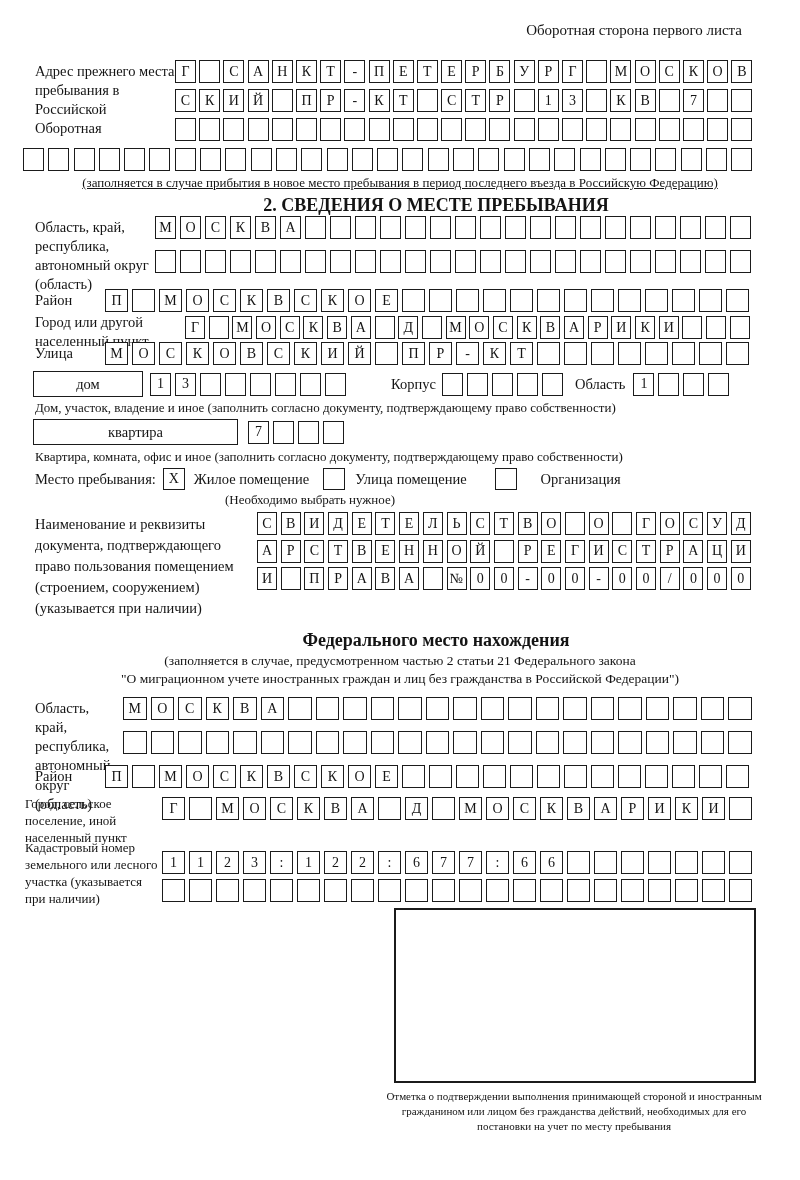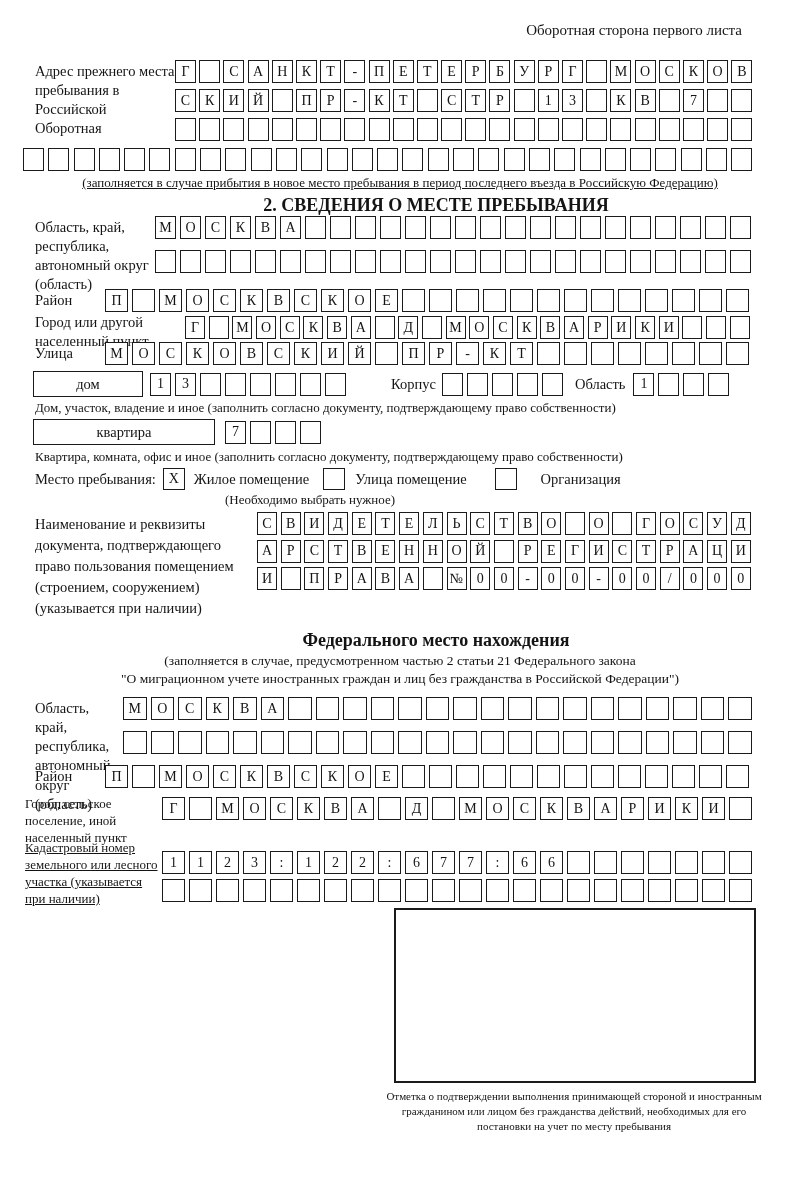--- a/index.html
+++ b/index.html
@@ -344,21 +344,21 @@
     <div class="cells rsm" style="margin-left:8px;">
         <div class="cell">1</div>
         <div class="cell"></div>
         <div class="cell"></div>
         <div class="cell"></div>
       </div>
   </div>
   <div class="abs caption" style="top:400px;left:35px;">Дом, участок, владение и иное (заполнить согласно документу, подтверждающему право собственности)</div>
 
   <div class="abs frow" style="top:419px;left:33px;align-items:center;">
-    <div class="namedbox" style="width:182px;">квартира</div>
+    <div class="namedbox" style="width:205px;">квартира</div>
     <div class="cells rsm" style="margin-left:10px;">
         <div class="cell">7</div>
         <div class="cell"></div>
         <div class="cell"></div>
         <div class="cell"></div>
       </div>
   </div>
   <div class="abs caption" style="top:449px;left:35px;">Квартира, комната, офис и иное (заполнить согласно документу, подтверждающему право собственности)</div>
 
   <div class="abs frow" style="top:468px;left:35px;align-items:center;">
@@ -559,21 +559,21 @@
         <div class="cell">А</div>
         <div class="cell">Р</div>
         <div class="cell">И</div>
         <div class="cell">К</div>
         <div class="cell">И</div>
         <div class="cell"></div>
       </div>
   </div>
 
   <div class="abs frow" style="top:838px;left:25px;">
-    <div class="flabel flabel-sm" style="width:137px;text-decoration:underline;">Кадастровый номер земельного или лесного участка (указывается при наличии)</div>
+    <div class="flabel flabel-sm" style="width:137px;">Кадастровый номер земельного или лесного участка (указывается при наличии)</div>
     <div class="rowscol" style="gap:5px;margin-top:13px;">
       <div class="cells r22f">
           <div class="cell">1</div>
           <div class="cell">1</div>
           <div class="cell">2</div>
           <div class="cell">3</div>
           <div class="cell">:</div>
           <div class="cell">1</div>
           <div class="cell">2</div>
           <div class="cell">2</div>

